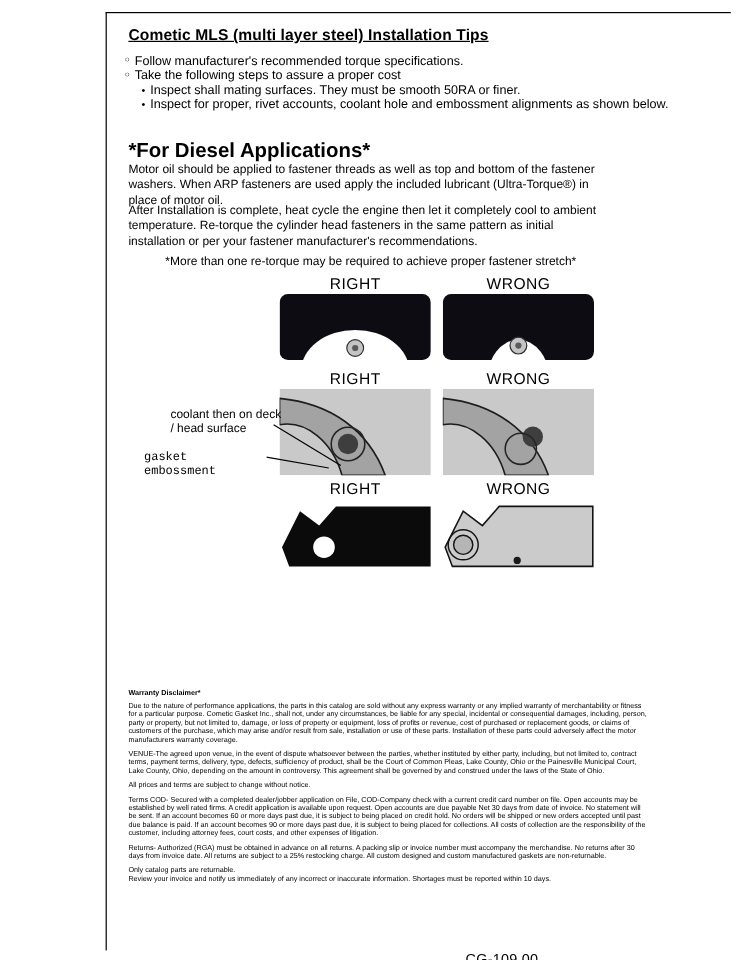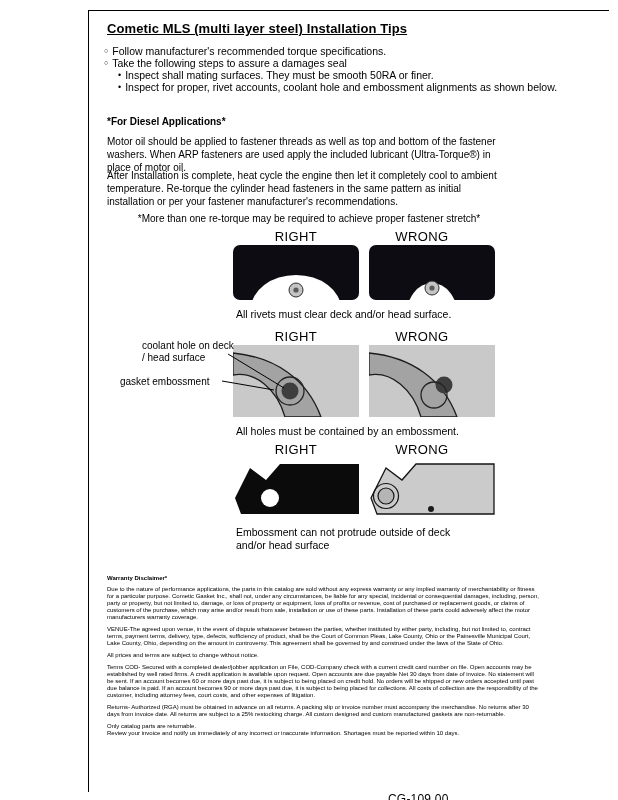--- a/index.html
+++ b/index.html
@@ -17,37 +17,37 @@
     left:107px; top:21px; margin:0;
     font-size:13px; font-weight:bold; text-decoration:underline;
     letter-spacing:0.1px;
     text-align:center;
   }
   .tips { left:104px; top:45px; width:480px; font-size:10.5px; }
   .tip { display:flex; align-items:flex-start; height:12px; line-height:12px; }
   .tip .glyph { font-size:7px; line-height:12px; margin-right:4px; }
   .tip.sub { margin-left:14px; }
   .tip.sub .glyph { font-size:9px; }
-  .diesel-heading { left:107px; top:116px; margin:0; font-size:10px; font-weight:bold; }
+  .diesel-heading { left:107px; top:116px; margin:0; font-size:17px; font-weight:bold; }
   .para { left:107px; width:404px; font-size:10px; line-height:13px; }
   .p1 { top:135px; }
   .p2 { top:169px; }
   .p3 { top:212px;text-align:center; }
   .diagrams { left:233px; top:229px; width:262px; }
-  .diag-labels { display:flex; }
+  .diag-labels { display:flex; gap:10px; }
   .diag-labels span { width:126px; text-align:center; font-size:13px; letter-spacing:0.4px; }
   .diag-images { display:flex; gap:10px; margin-top:1px; }
   .diag-images svg { display:block; }
   .diag-caption { margin-top:8px; margin-left:3px; font-size:10.5px; line-height:13px; }
   .gap-row2 { margin-top:8px; }
   .gap-row3 { margin-top:4px; }
   .cap-narrow { width:222px; }
   .ann { font-size:10px; line-height:11.5px; }
   .ann-coolant { left:142px; top:340px; width:97px; }
-  .ann-emboss { left:120px; top:376px; width:100px; }
+  .ann-emboss { left:120px; top:376px; width:100px;font-family:Liberation Mono, monospace; }
   .ann-lines { left:222px; top:344px; }
   .legal { left:107px; top:575px; width:432px; font-size:6px; line-height:7px; }
   .legal h4 { margin:0 0 4px 0; font-size:6px; }
   .legal p { margin:0 0 5px 0; }
   .legal p.tight { margin:0; }
   .footer-code { left:388px; top:792px; font-size:12px; letter-spacing:0.2px; }
 </style>
 </head>
 <body>
 
@@ -55,21 +55,21 @@
 
 <h1 class="abs title">Cometic MLS (multi layer steel) Installation Tips</h1>
 
 <div class="abs tips">
   <div class="tip">
     <span class="glyph">○</span>
     <span>Follow manufacturer's recommended torque specifications.</span>
   </div>
   <div class="tip">
     <span class="glyph">○</span>
-    <span>Take the following steps to assure a damages seal</span>
+    <span>Take the following steps to assure a proper cost</span>
   </div>
   <div class="tip sub">
     <span class="glyph">•</span>
     <span>Inspect shall mating surfaces.  They must be smooth 50RA or finer.</span>
   </div>
   <div class="tip sub">
     <span class="glyph">•</span>
     <span>Inspect for proper, rivet accounts, coolant hole and embossment alignments as shown below.</span>
   </div>
 </div>
@@ -92,62 +92,59 @@
       <circle cx="63" cy="45" r="7" fill="#c4c4c4" stroke="#2e2e2e" stroke-width="1"></circle>
       <circle cx="63" cy="45" r="2.6" fill="#5a5a5a"></circle>
     </svg>
     <svg width="126" height="55" viewBox="0 0 126 55">
       <rect x="0" y="0" width="126" height="55" rx="7" fill="#0c0c12"></rect>
       <ellipse cx="63" cy="72" rx="26" ry="34" fill="#ffffff"></ellipse>
       <circle cx="63" cy="43" r="7" fill="#c4c4c4" stroke="#2e2e2e" stroke-width="1"></circle>
       <circle cx="63" cy="43" r="2.6" fill="#5a5a5a"></circle>
     </svg>
   </div>
-  <div class="diag-caption">All rivets must clear deck and/or head surface.</div>
 
   <div class="diag-labels gap-row2">
     <span>RIGHT</span>
     <span>WRONG</span>
   </div>
   <div class="diag-images">
     <svg width="126" height="72" viewBox="0 0 126 72">
       <rect x="0" y="0" width="126" height="72" fill="#c9c9c9"></rect>
       <path d="M0,8 C42,12 74,34 88,72 L52,72 C44,44 22,26 0,30 Z" fill="#a3a3a3" stroke="#1c1c1c" stroke-width="1.3"></path>
       <circle cx="57" cy="46" r="8.5" fill="#3e3e3e"></circle>
       <circle cx="57" cy="46" r="14" fill="none" stroke="#242424" stroke-width="1.3"></circle>
     </svg>
     <svg width="126" height="72" viewBox="0 0 126 72">
       <rect x="0" y="0" width="126" height="72" fill="#c9c9c9"></rect>
       <path d="M0,8 C42,12 74,34 88,72 L52,72 C44,44 22,26 0,30 Z" fill="#a3a3a3" stroke="#1c1c1c" stroke-width="1.3"></path>
       <circle cx="75" cy="40" r="8.5" fill="#3e3e3e"></circle>
       <circle cx="65" cy="50" r="13" fill="none" stroke="#242424" stroke-width="1.3"></circle>
     </svg>
   </div>
-  <div class="diag-caption">All holes must be contained by an embossment.</div>
 
   <div class="diag-labels gap-row3">
     <span>RIGHT</span>
     <span>WRONG</span>
   </div>
   <div class="diag-images">
     <svg width="126" height="60" viewBox="0 0 126 60">
       <path d="M2,40 L17,10 L33,22 L47,6 L126,6 L126,56 L8,56 Z" fill="#0b0b0b"></path>
       <circle cx="37" cy="40" r="9" fill="#ffffff"></circle>
     </svg>
     <svg width="126" height="60" viewBox="0 0 126 60">
       <path d="M2,40 L17,10 L33,22 L47,6 L125,6 L125,56 L8,56 Z" fill="#cbcbcb" stroke="#141414" stroke-width="1.3"></path>
       <circle cx="17" cy="38" r="8" fill="#b5b5b5" stroke="#141414" stroke-width="1.2"></circle>
       <circle cx="17" cy="38" r="12.5" fill="none" stroke="#141414" stroke-width="1.2"></circle>
       <circle cx="62" cy="51" r="3" fill="#1a1a1a"></circle>
     </svg>
   </div>
-  <div class="diag-caption cap-narrow">Embossment can not protrude outside of deck and/or head surface</div>
 </div>
 
-<div class="abs ann ann-coolant">coolant hole on deck / head surface</div>
+<div class="abs ann ann-coolant">coolant then on deck / head surface</div>
 <div class="abs ann ann-emboss">gasket embossment</div>
 <svg class="abs ann-lines" width="100" height="52" viewBox="0 0 100 52">
   <line x1="6" y1="10" x2="62" y2="44" stroke="#000" stroke-width="1"></line>
   <line x1="0" y1="37" x2="52" y2="46" stroke="#000" stroke-width="1"></line>
 </svg>
 
 <div class="abs legal">
   <h4>Warranty Disclaimer*</h4>
   <p class="tight">Due to the nature of performance applications, the parts in this catalog are sold without any express warranty or any implied warranty of merchantability or fitness for a particular purpose.  Cometic Gasket Inc., shall not, under any circumstances, be liable for any special, incidental or consequential damages, including, person, party or property, but not limited to, damage, or loss of property or equipment, loss of profits or revenue, cost of purchased or replacement goods, or claims of customers of the purchase, which may arise and/or result from sale, installation or use of these parts.  Installation of these parts could adversely affect the motor manufacturers warranty coverage.</p>
   <p style="margin-top:5px">VENUE-The agreed upon venue, in the event of dispute whatsoever between the parties, whether instituted by either party, including, but not limited to, contract terms, payment terms, delivery, type, defects, sufficiency of product, shall be the Court of Common Pleas, Lake County, Ohio or the Painesville Municipal Court, Lake County, Ohio, depending on the amount in controversy. This agreement shall be governed by and construed under the laws of the State of Ohio.</p>

